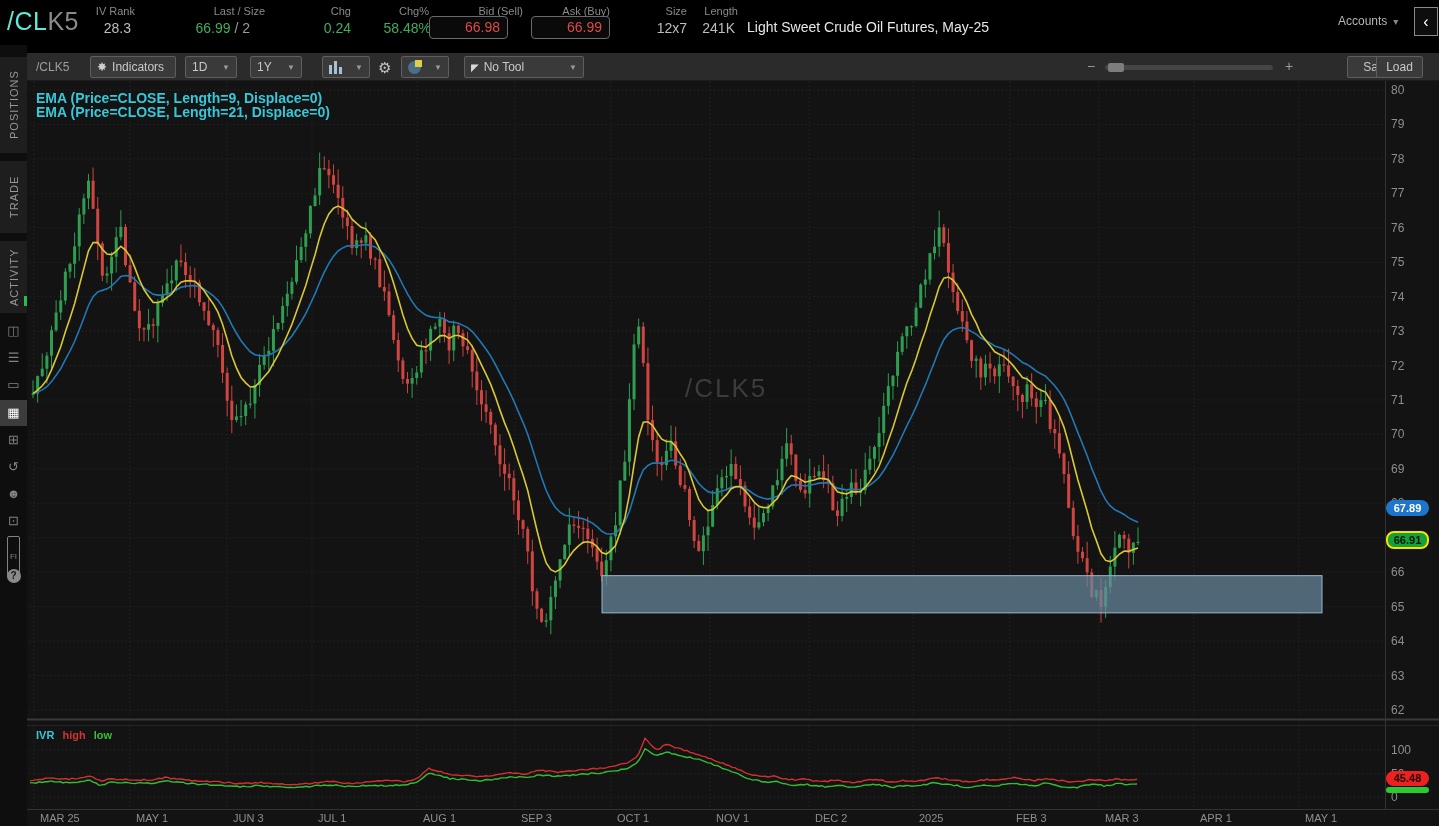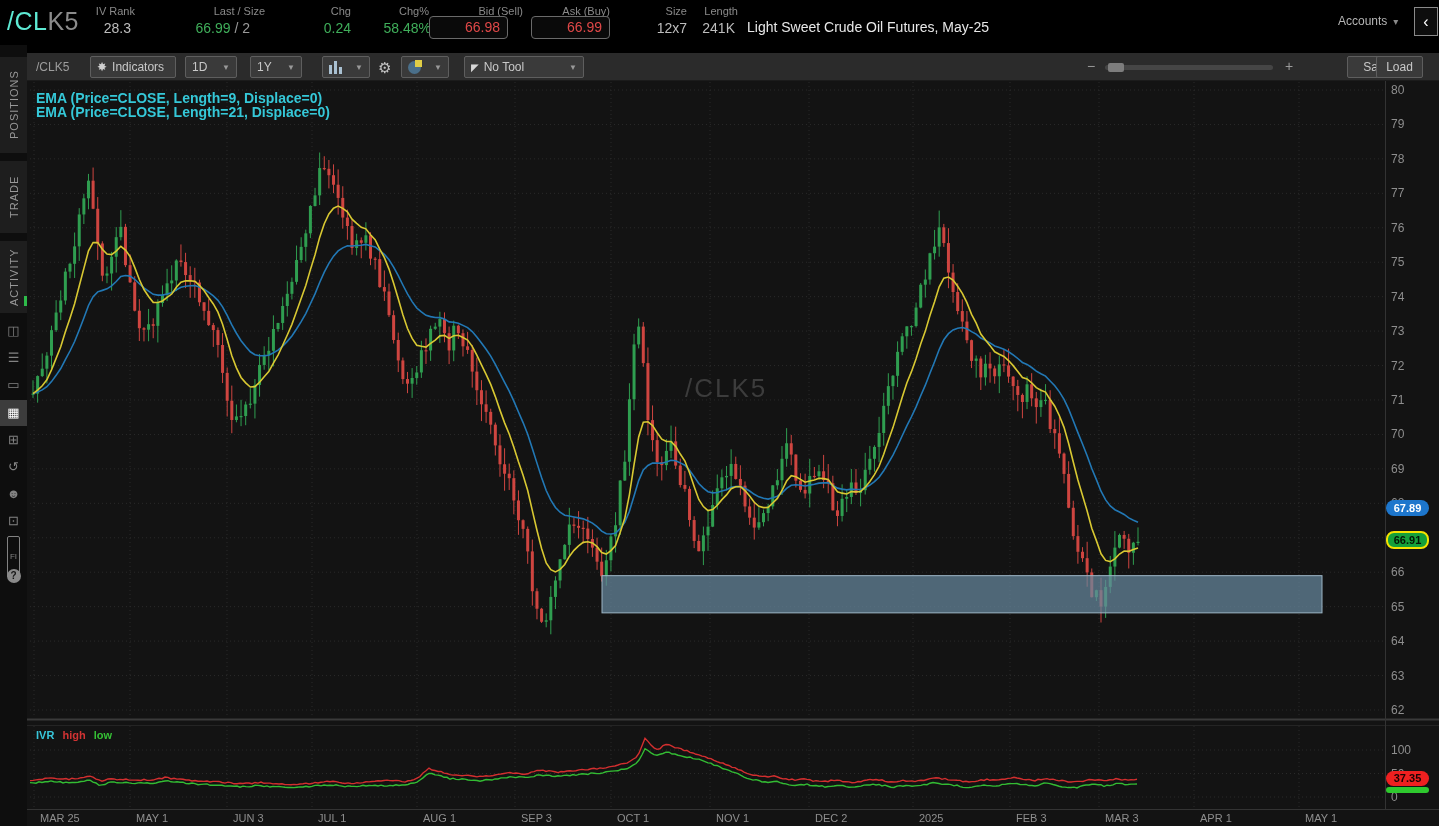--- a/index.html
+++ b/index.html
@@ -732,20 +732,20 @@
       <line x1="0" y1="638.5" x2="1412" y2="638.5" stroke="#3a3a3a" stroke-width="2"></line>
       <line x1="0" y1="644.5" x2="1412" y2="644.5" stroke="#242424"></line>
       <line x1="0" y1="728.5" x2="1412" y2="728.5" stroke="#333333"></line>
       <line x1="1358.5" y1="0" x2="1358.5" y2="728" stroke="#333333"></line>
     </svg>
   <div class="ema-label" style="top:9px;">EMA (Price=CLOSE, Length=9, Displace=0)</div>
   <div class="ema-label" style="top:23px;">EMA (Price=CLOSE, Length=21, Displace=0)</div>
   <div class="watermark">/CLK5</div>
   <div class="badge blue">67.89</div>
   <div class="badge green">66.91</div>
-  <div class="badge redb">37.35</div>
+  <div class="badge redb">45.48</div>
   <div class="badge gsliver"></div>
   <div class="ivr-legend">
     <span class="t">IVR</span>
     <span class="h">high</span>
     <span class="l">low</span>
   </div>
 </div>
 
 </body></html>

